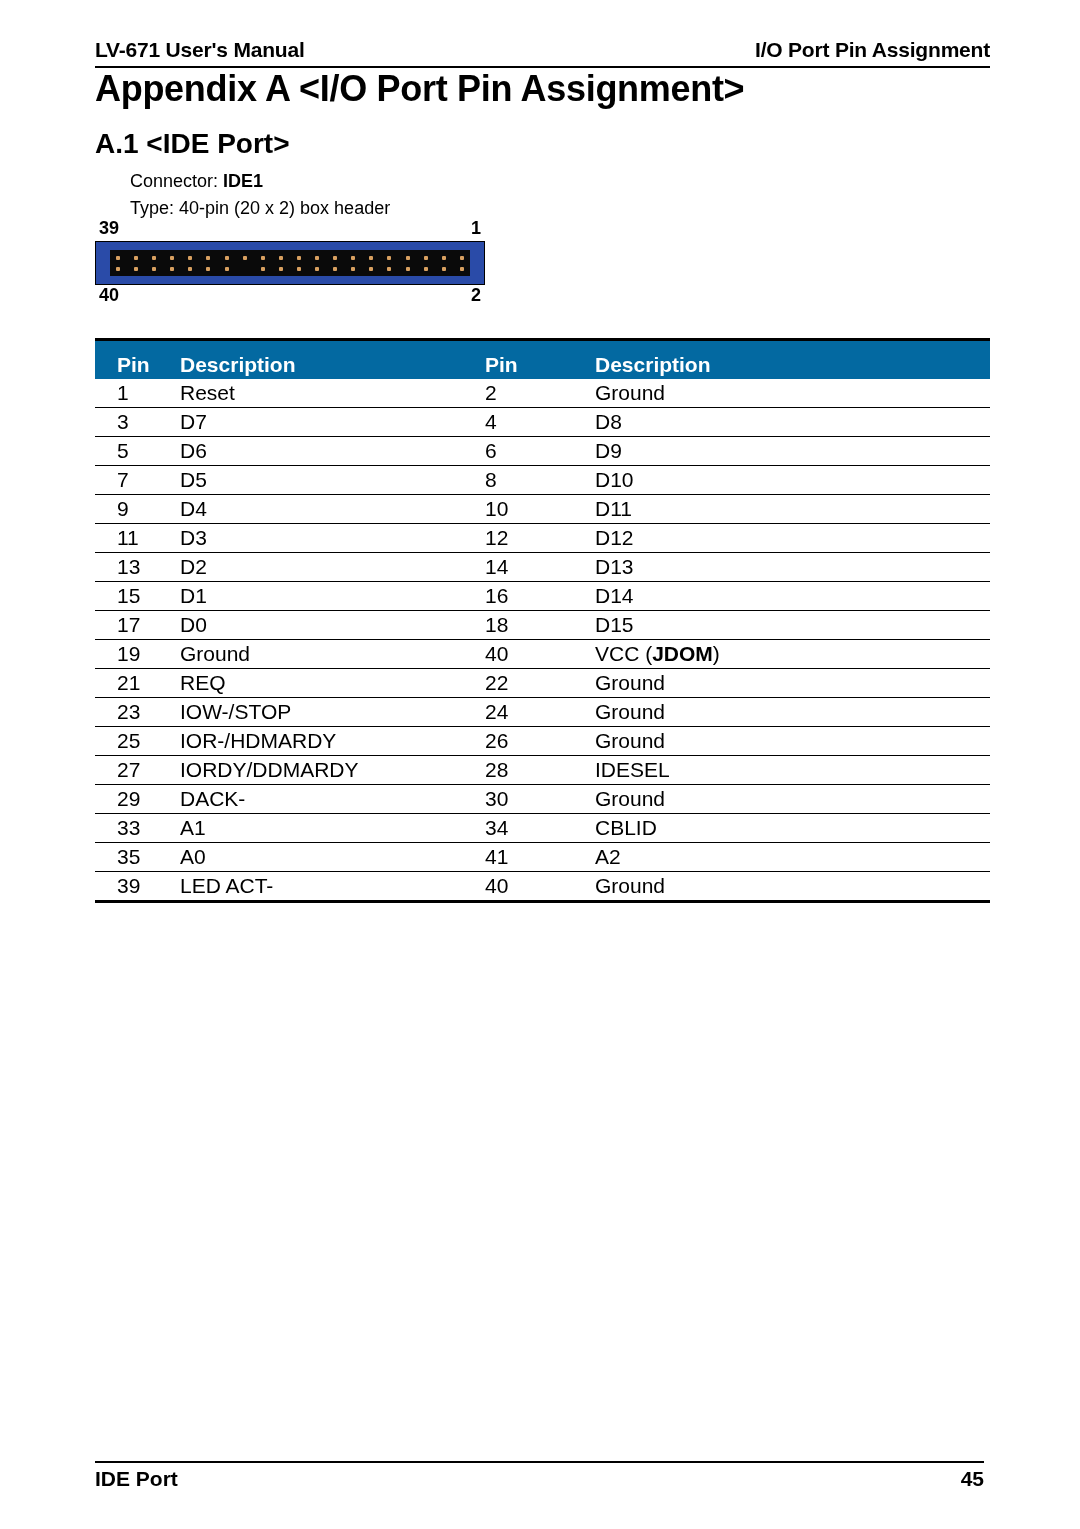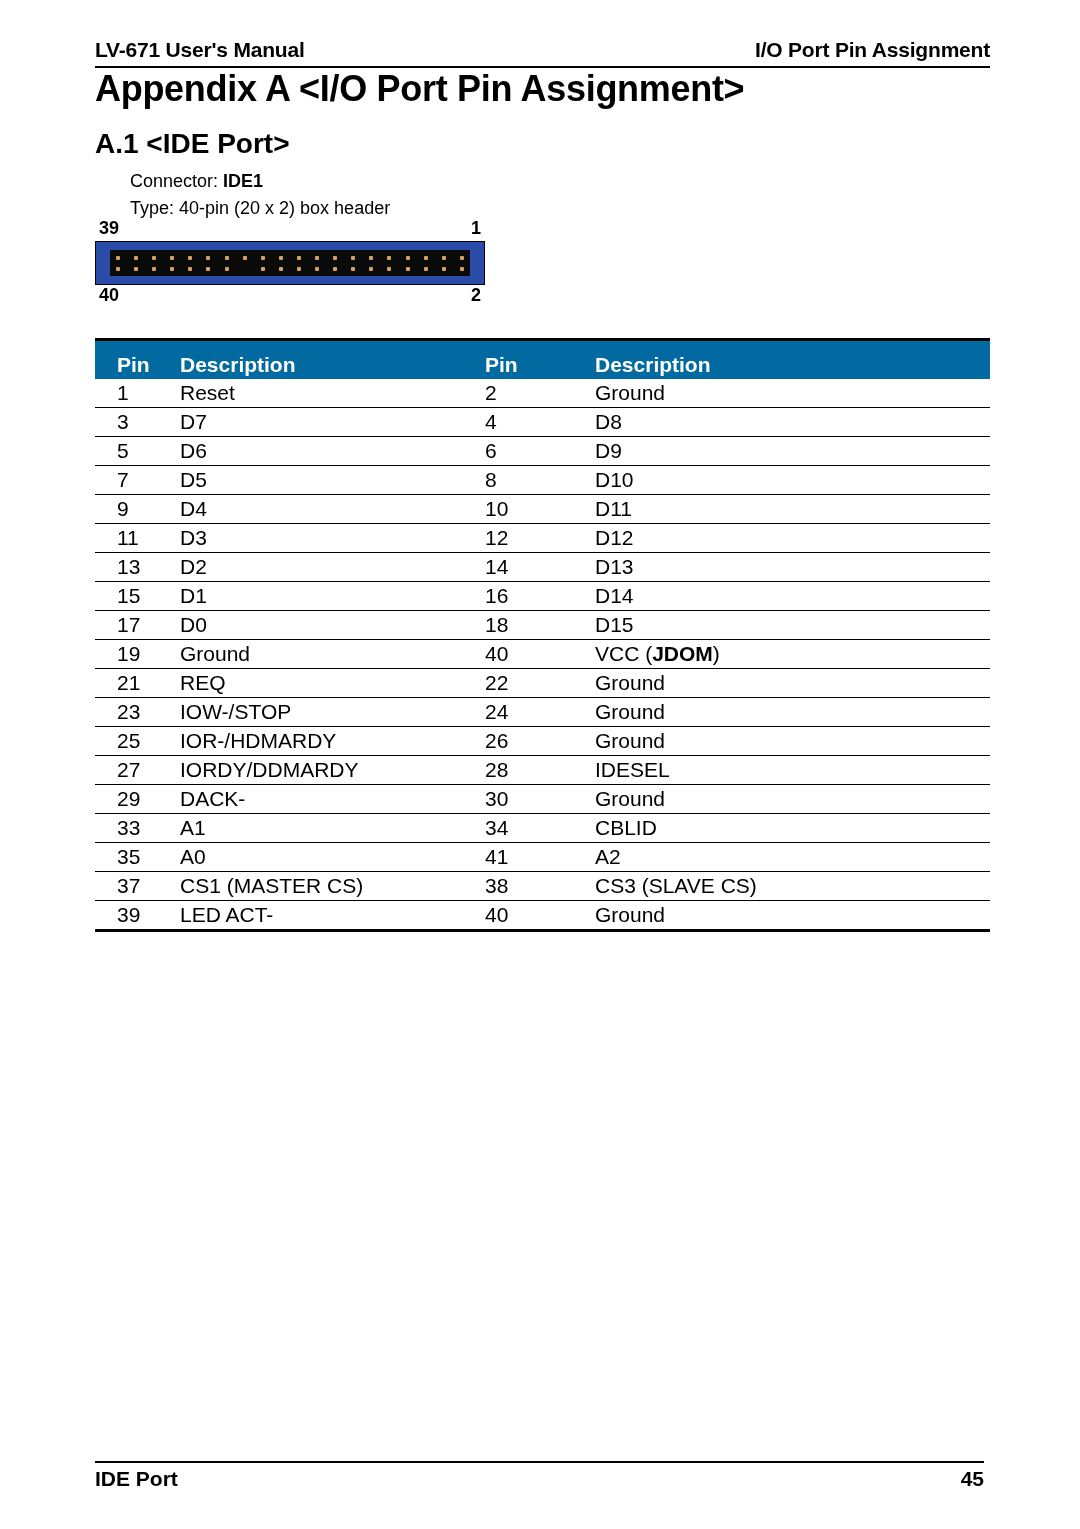--- a/index.html
+++ b/index.html
@@ -339,26 +339,20 @@
           <td>A1</td>
           <td>34</td>
           <td>CBLID</td>
         </tr>
         <tr>
           <td class="col-pin1">35</td>
           <td>A0</td>
           <td>41</td>
           <td>A2</td>
         </tr>
-        <tr>
-          <td class="col-pin1">37</td>
-          <td>CS1 (MASTER CS)</td>
-          <td>38</td>
-          <td>CS3 (SLAVE CS)</td>
-        </tr>
         <tr class="lastrow">
           <td class="col-pin1">39</td>
           <td>LED ACT-</td>
           <td>40</td>
           <td>Ground</td>
         </tr>
       </tbody>
   </table>
 
 </div>

